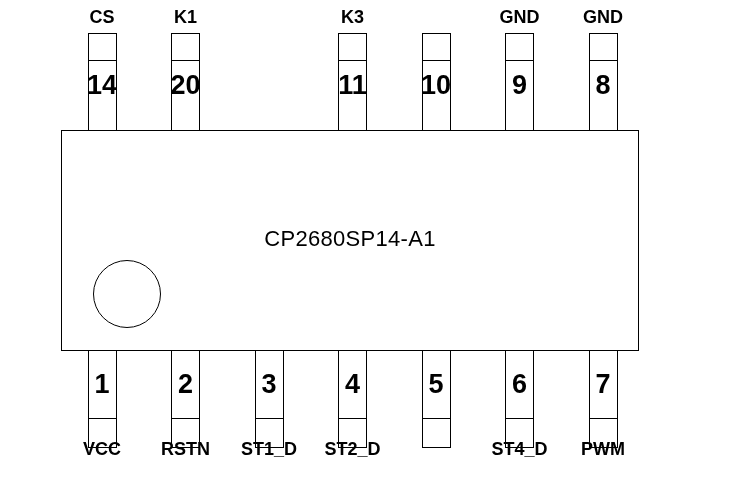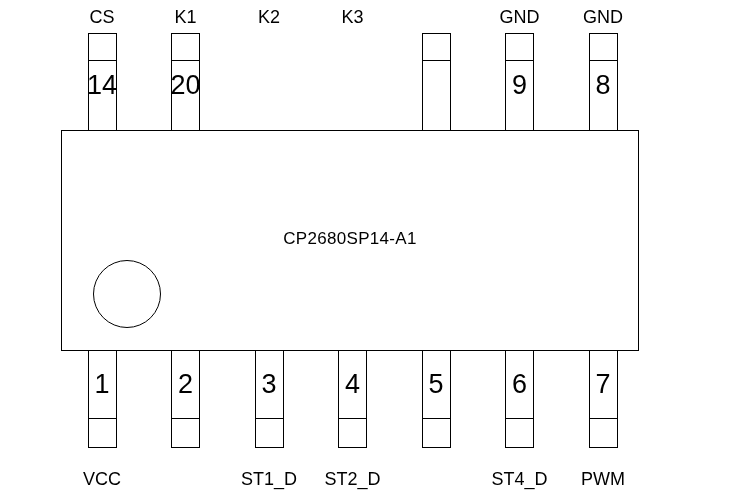--- a/index.html
+++ b/index.html
@@ -18,45 +18,45 @@
     width: 578px; height: 221px;
     border: 1.5px solid #000000;
     box-sizing: border-box;
     background: #ffffff;
   }
   .chip-title {
     position: absolute;
     left: 0; right: 0;
     top: 95px;
     text-align: center;
-    font-size: 17px;
+    font-size: 22px;
     line-height: 26px;
     letter-spacing: 0.3px;
   }
   .pin1-circle {
     position: absolute;
     left: 93px; top: 260px;
     width: 68px; height: 68px;
     border: 1.5px solid #000000;
     border-radius: 50%;
     box-sizing: border-box;
     background: #ffffff;
   }
-  .pin-col { position: absolute; width: 80px; }
+  .pin-col { position: absolute; width: 80px; font-weight: bold; }
   .pin-col.top { top: 0; height: 130px; }
   .pin-col.bottom { top: 351px; height: 139px; }
   .pin-label {
     position: absolute;
     left: 0; right: 0;
     text-align: center;
     font-size: 18px;
     white-space: nowrap;
   }
   .top .pin-label { top: 8px; line-height: 19px; }
-  .bottom .pin-label { top: 118px; line-height: 20px; }
+  .bottom .pin-label { top: 88px; line-height: 20px; }
   .pin-box {
     position: absolute;
     left: 25.5px;
     width: 29px;
     box-sizing: border-box;
     background: #ffffff;
   }
   .top .pin-box {
     top: 33px; height: 97px;
     border: 1.5px solid #000000;
@@ -104,28 +104,32 @@
     </div>
   </div>
   <div class="pin-col top" style="left:145.5px">
     <div class="pin-label">K1</div>
     <div class="pin-box">
       <div class="pin-divider"></div>
       <div class="pin-number">20</div>
     </div>
   </div>
   <div class="pin-col top" style="left:229px">
-    <div class="pin-label">K2</div>
   </div>
   <div class="pin-col top" style="left:312.5px">
     <div class="pin-label">K3</div>
+    <div class="pin-box">
+      <div class="pin-divider"></div>
+      <div class="pin-number">11</div>
+    </div>
   </div>
   <div class="pin-col top" style="left:396px">
     <div class="pin-box">
       <div class="pin-divider"></div>
+      <div class="pin-number">10</div>
     </div>
   </div>
   <div class="pin-col top" style="left:479.5px">
     <div class="pin-label">GND</div>
     <div class="pin-box">
       <div class="pin-divider"></div>
       <div class="pin-number">9</div>
     </div>
   </div>
   <div class="pin-col top" style="left:563px">
@@ -141,20 +145,21 @@
       <div class="pin-divider"></div>
       <div class="pin-number">1</div>
     </div>
     <div class="pin-label">VCC</div>
   </div>
   <div class="pin-col bottom" style="left:145.5px">
     <div class="pin-box">
       <div class="pin-divider"></div>
       <div class="pin-number">2</div>
     </div>
+    <div class="pin-label">RSTN</div>
   </div>
   <div class="pin-col bottom" style="left:229px">
     <div class="pin-box">
       <div class="pin-divider"></div>
       <div class="pin-number">3</div>
     </div>
     <div class="pin-label">ST1_D</div>
   </div>
   <div class="pin-col bottom" style="left:312.5px">
     <div class="pin-box">

